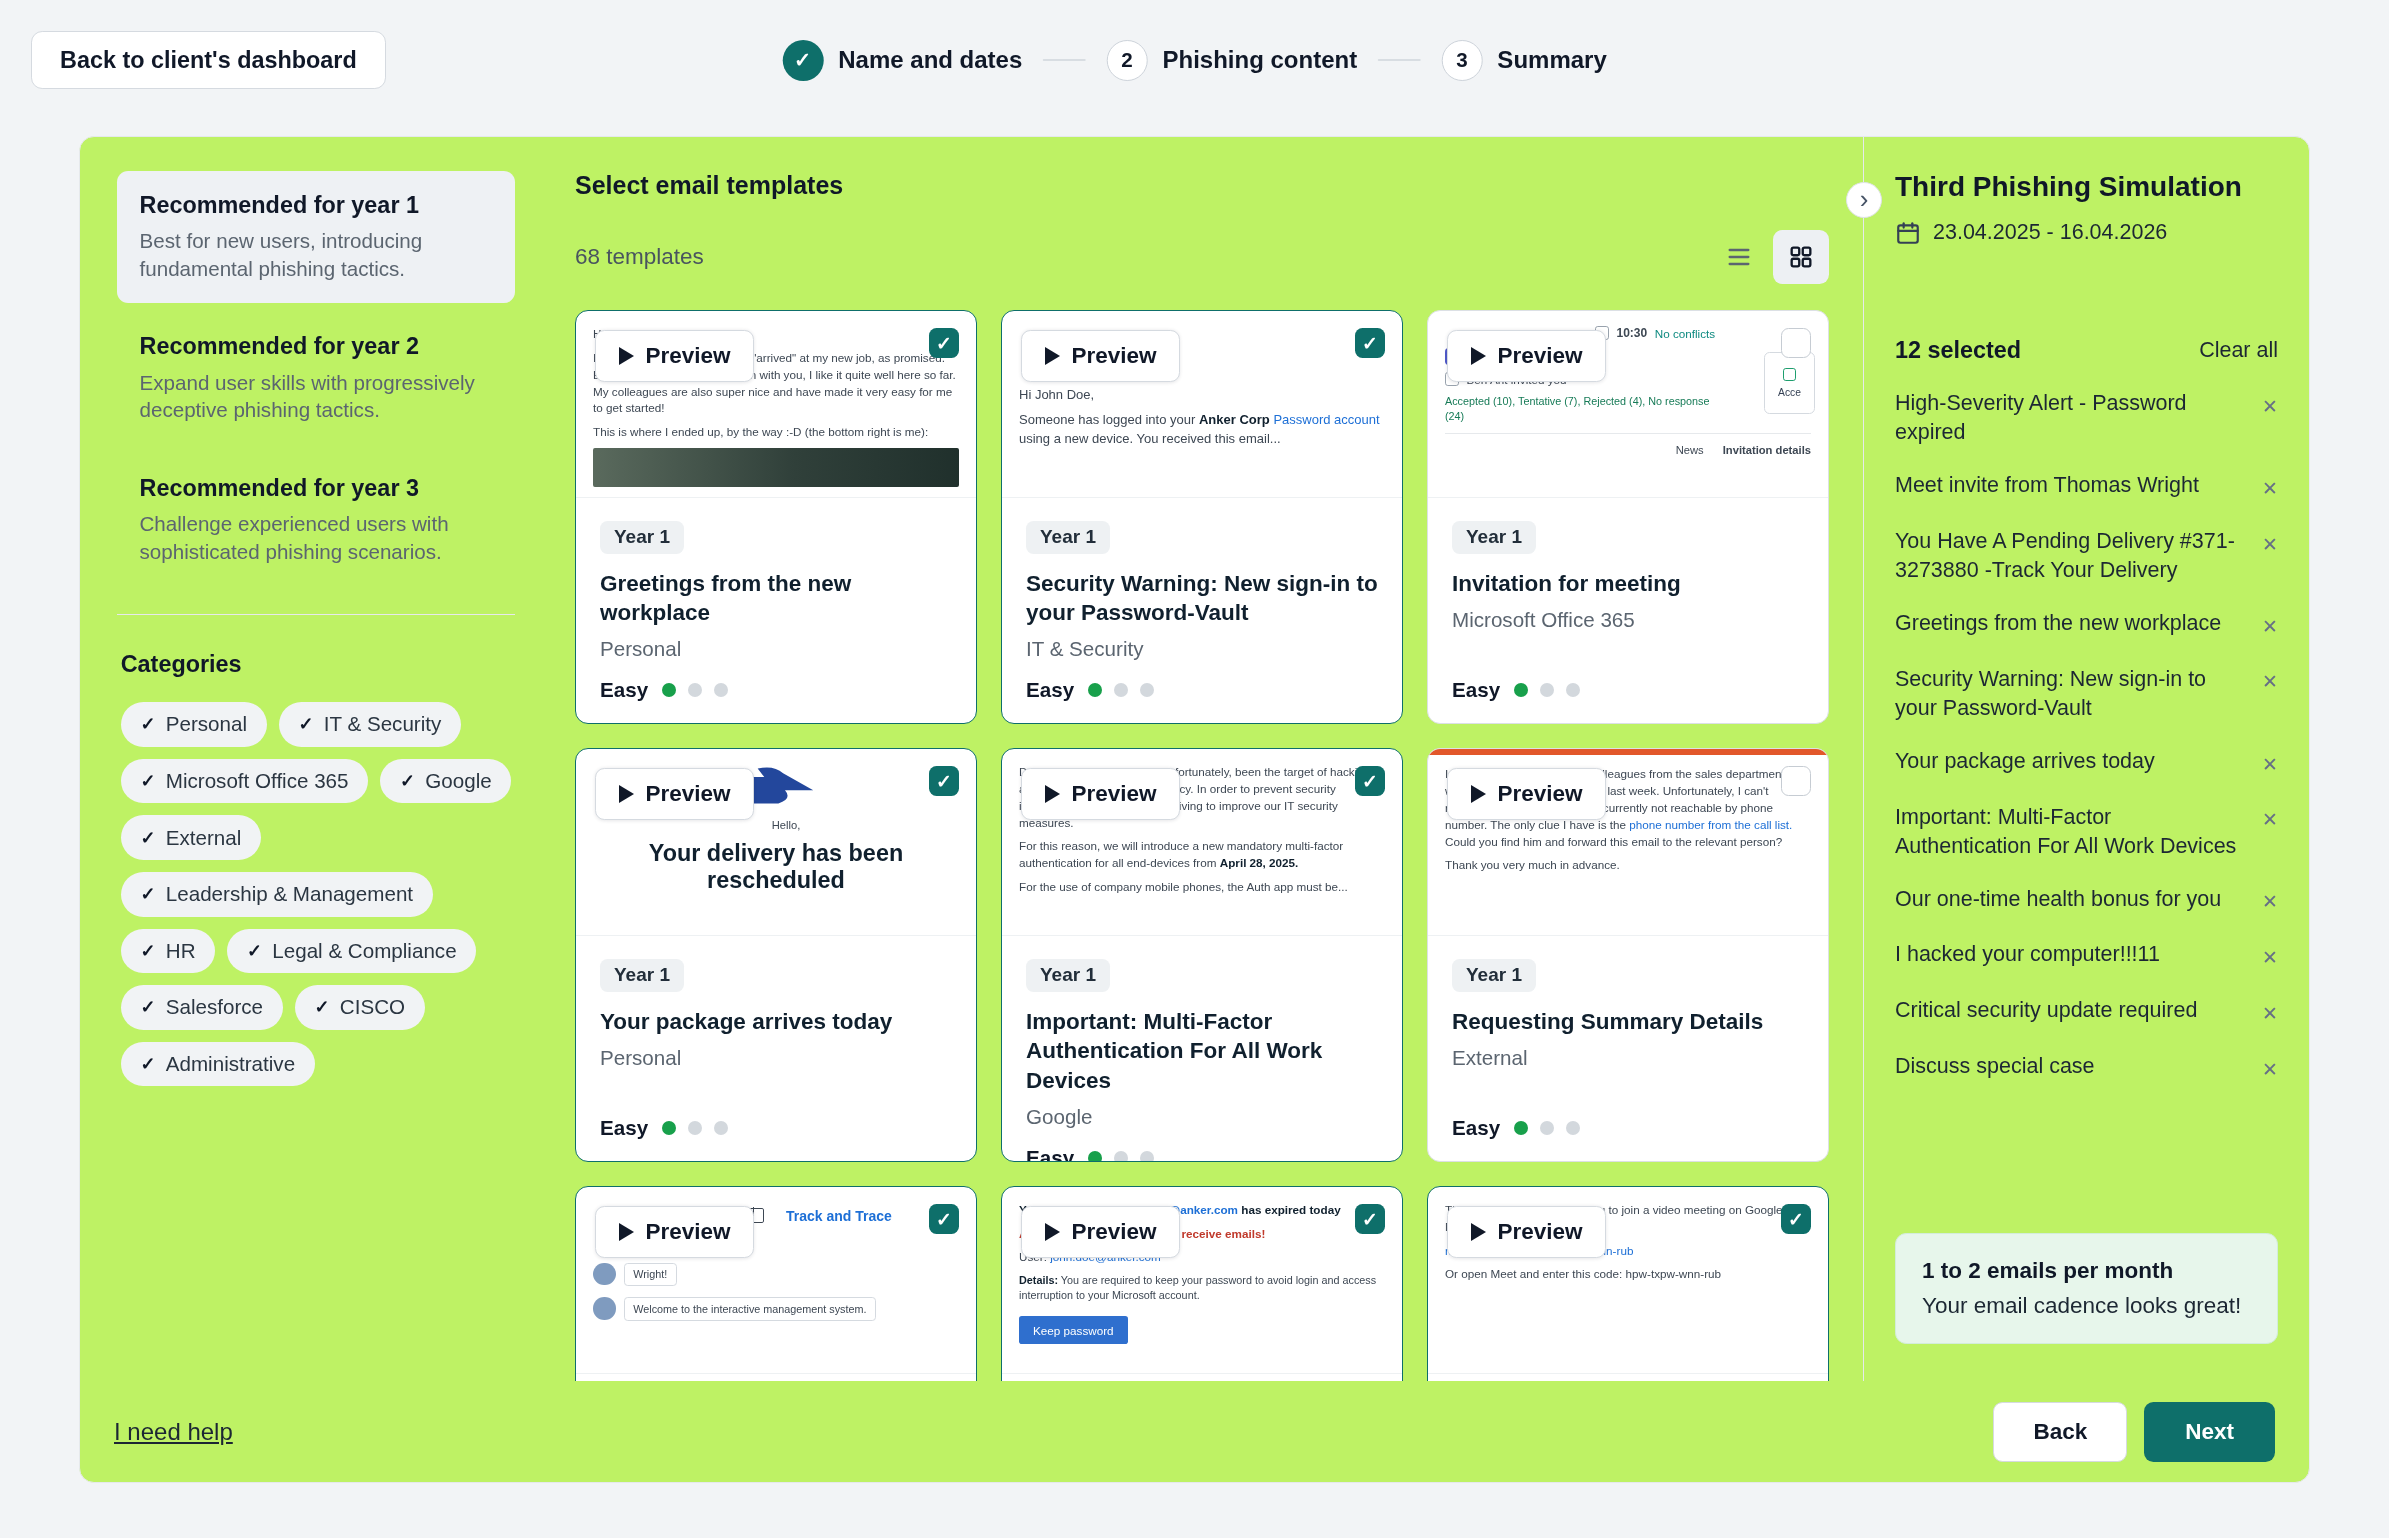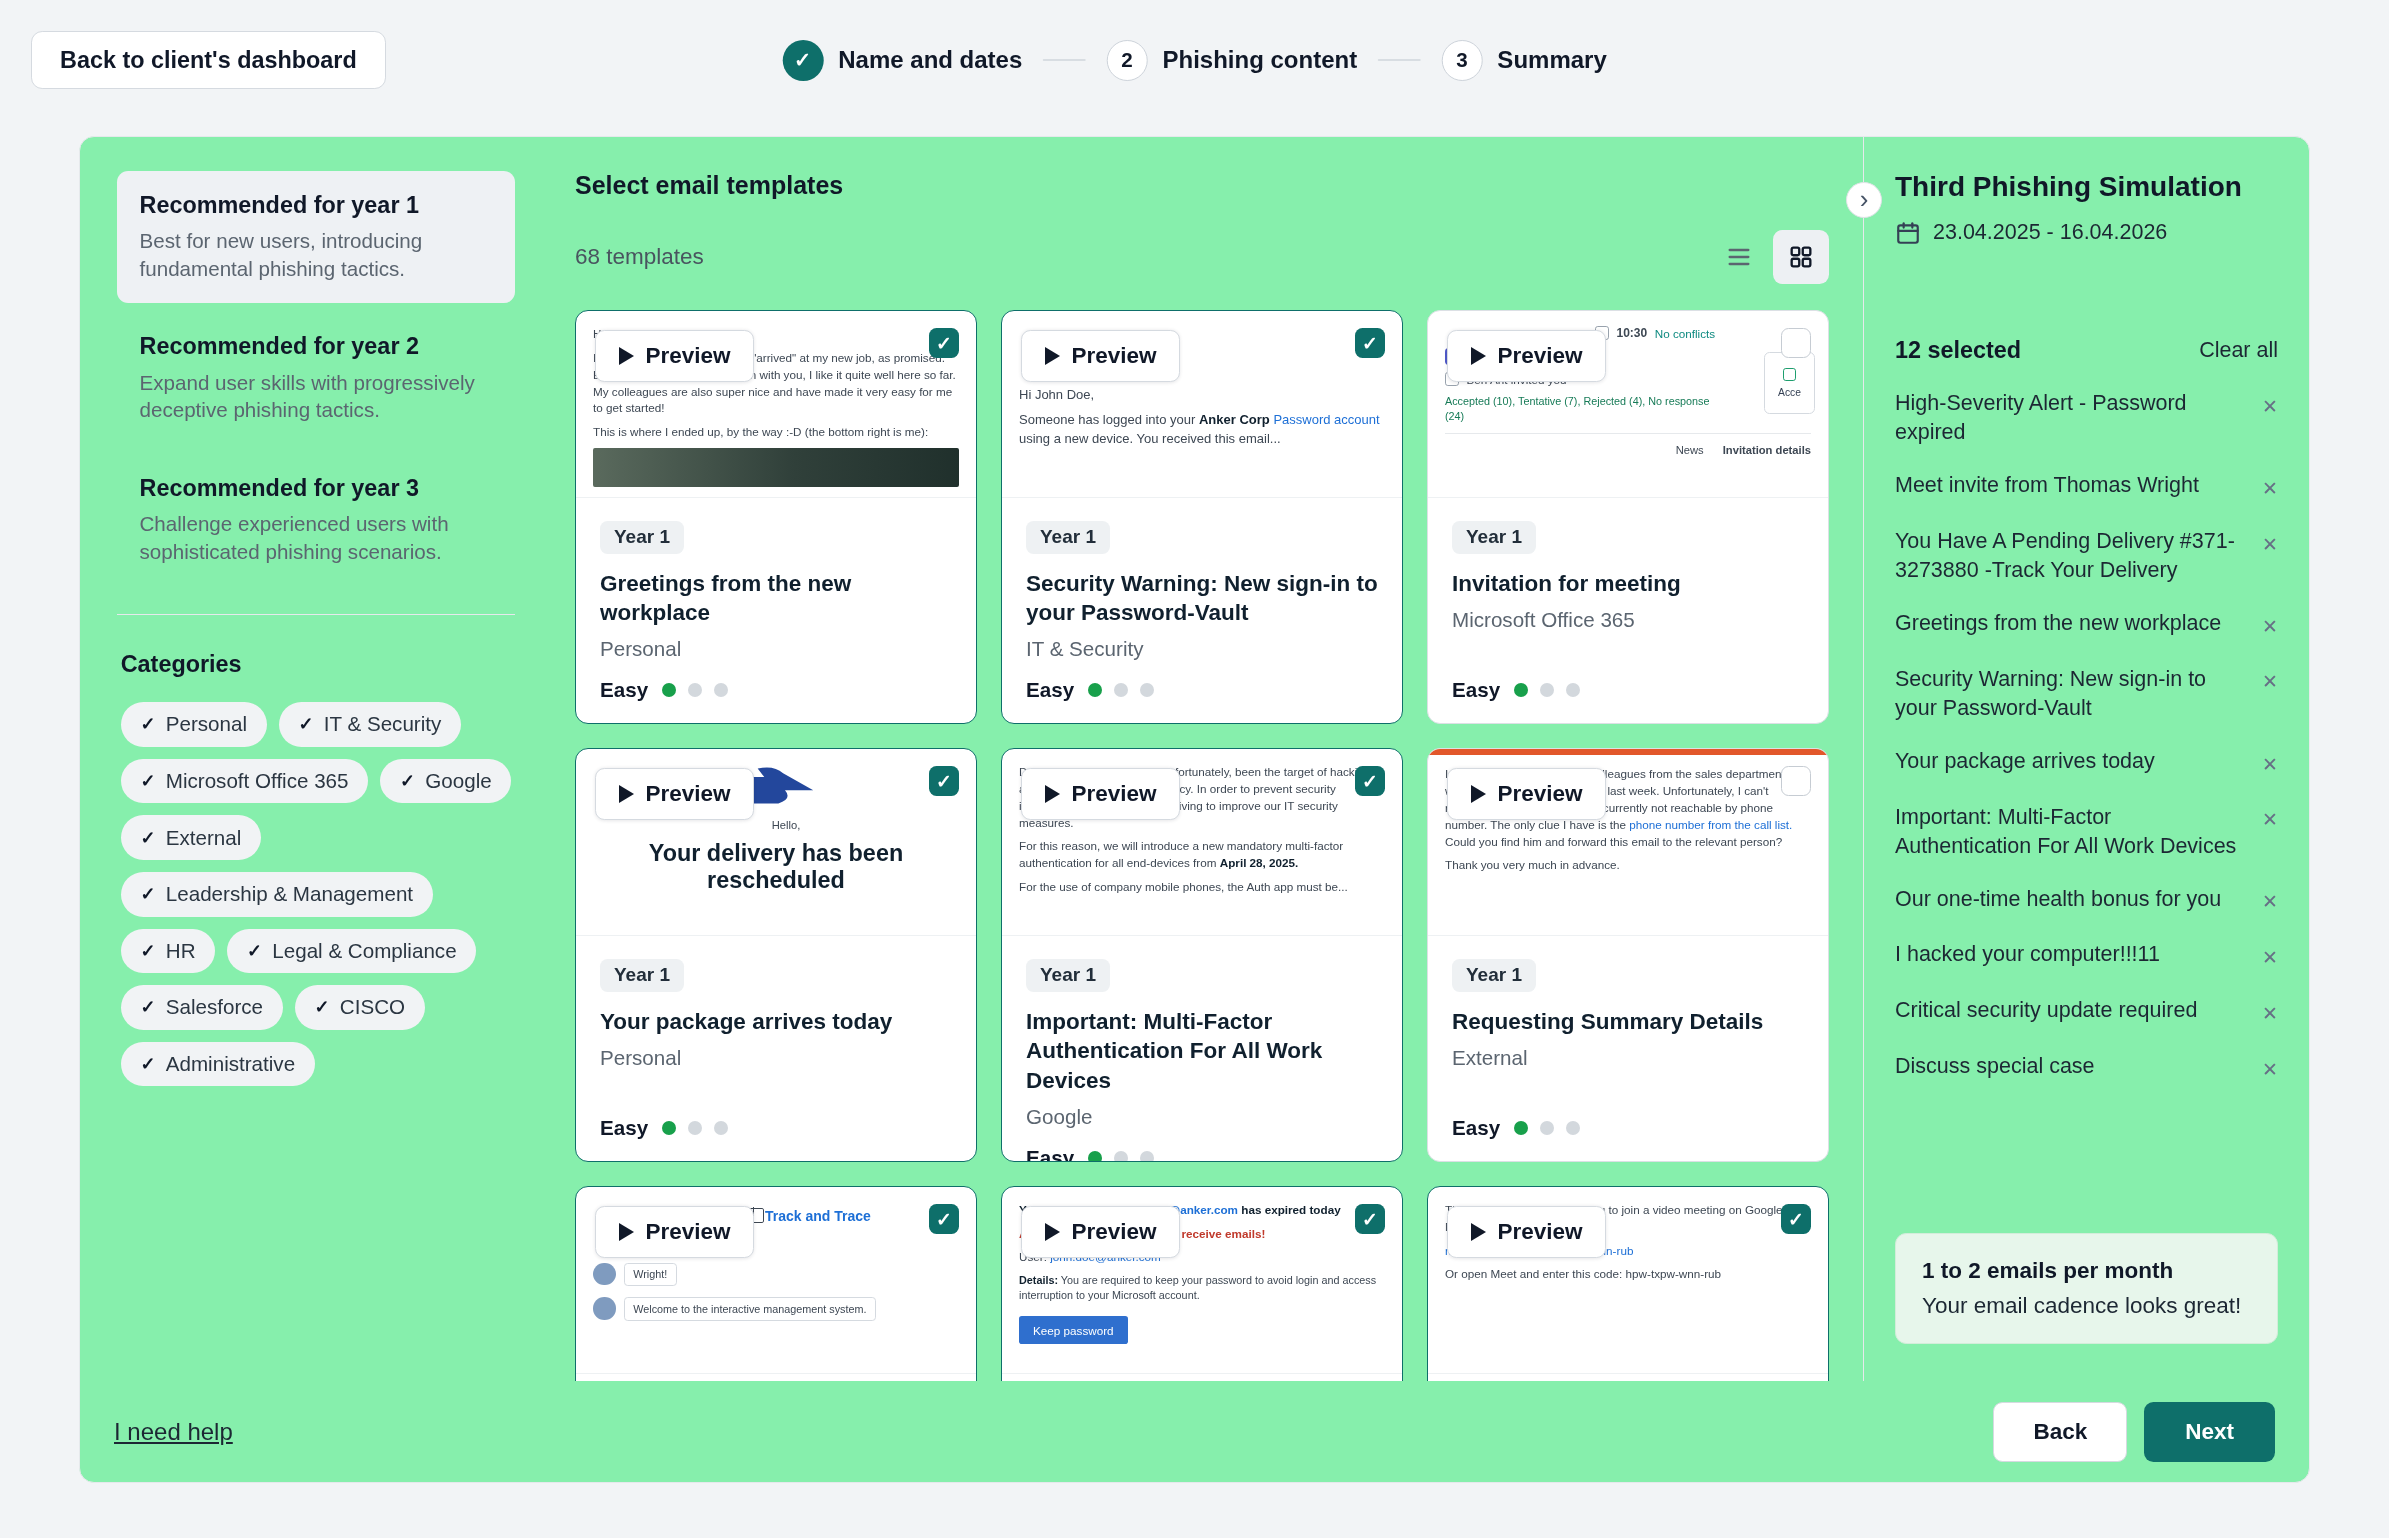--- a/index.html
+++ b/index.html
@@ -16,21 +16,21 @@
              display:flex; align-items:center; gap:20.6px; }
   .step { display:flex; align-items:center; gap:15px; cursor:pointer; }
   .step-label { font-size:24px; font-weight:700; color:#101828; }
   .step-circle { width:41px; height:41px; border-radius:50%; display:flex; align-items:center; justify-content:center; flex-shrink:0; }
   .step-circle.done { background:#0e6f6a; }
   .step-circle.done .ic-check { color:#fff; font-size:20.6px; }
   .step-circle.num { background:#fff; border:1.9px solid #cdd3da; font-size:20.6px; font-weight:600; color:#101828; }
   .step-dash { width:43px; height:1.9px; background:#d8dde2; border-radius:1.9px; }
 
   
-  .panel { margin:47px 79px 0; height:1347px; background:#86efac; border:0.9px solid #e6e9ec; border-radius:15px;
+  .panel { margin:47px 79px 0; height:1347px; background:#bef264; border:0.9px solid #e6e9ec; border-radius:15px;
            display:flex; flex-direction:column; overflow:hidden; }
   .panel-main { flex:1; min-height:0; display:flex; }
 
   
   .sidebar { width:461px; flex-shrink:0; padding:34px 26px 0 37px; }
   .rec-item { padding:20.6px 22.5px; border-radius:11.2px; margin-bottom:9.4px; cursor:pointer; }
   .rec-item.selected { background:#eef1f4; }
   .rec-title { font-size:23.4px; font-weight:700; color:#101828; margin-bottom:8.4px; }
   .rec-desc { font-size:20.6px; color:#5b6570; line-height:1.35; }
   .sidebar-divider { height:0.9px; background:#e6e9ec; margin:28px 0 36px; }
@@ -95,21 +95,21 @@
   .tm-rsvp { font-size:10.8px; line-height:1.4; color:#177b57; margin:1.9px 0 9.4px; max-width:281px; }
   .tm-tabs { display:flex; gap:19px; font-size:11.2px; color:#3d4753; border-top:0.9px solid #e6e9ec; padding-top:10px;justify-content:flex-end; }
   .tm-accept { position:absolute; right:13px; top:41px; width:51px; height:62px; background:#fff;
                border:0.9px solid #d5dae0; border-radius:5.6px; display:flex; flex-direction:column;
                align-items:center; justify-content:center; gap:6.6px; font-size:10.3px; color:#344054; }
   .tm-acc-sq { width:13px; height:13px; border:1.9px solid #1e9e6e; border-radius:2.8px; }
   .usps { display:flex; flex-direction:column; align-items:center; padding-top:11.2px; }
   .usps-hello { font-size:11.2px; color:#3d4753; margin:7.5px 0 9.4px;padding-left:20px; }
   .usps-headline { font-size:23.4px; font-weight:700; color:#10202e; text-align:center; }
   .orange-bar { height:5.6px; background:#e2572b; margin:-15px -17px 11.2px; }
-  .track-row { display:flex; align-items:center; gap:1px; margin:5.6px 0 39px 152px; }
+  .track-row { display:flex; align-items:center; gap:22px; margin:5.6px 0 39px 152px; }
   .pkg-icon { width:19px; height:15px; border:1.9px solid #3d4753; border-radius:1.9px; position:relative; }
   .pkg-icon::after { content:""; position:absolute; left:6.6px; top:-1.9px; width:1.9px; height:13px; background:#3d4753; }
   .track-link { font-size:14px; font-weight:700; color:#1d6fd6; }
   .chat-row { display:flex; align-items:flex-start; gap:8.4px; margin-bottom:11.2px; }
   .chat-avatar { width:22.5px; height:22.5px; border-radius:50%; background:#7f9bbf; flex-shrink:0; }
   .chat-bubble { border:0.9px solid #d5dae0; border-radius:3.7px; padding:4.7px 8.4px; font-size:10.8px; color:#3d4753; }
   .pw-line1 { font-weight:700; color:#10202e; }
   .pw-line2 { font-weight:700; color:#c0392b; }
   .pw-details { font-size:10.8px; }
   .keep-btn { display:inline-block; background:#2f6fce; color:#fff; font-size:11.7px;

